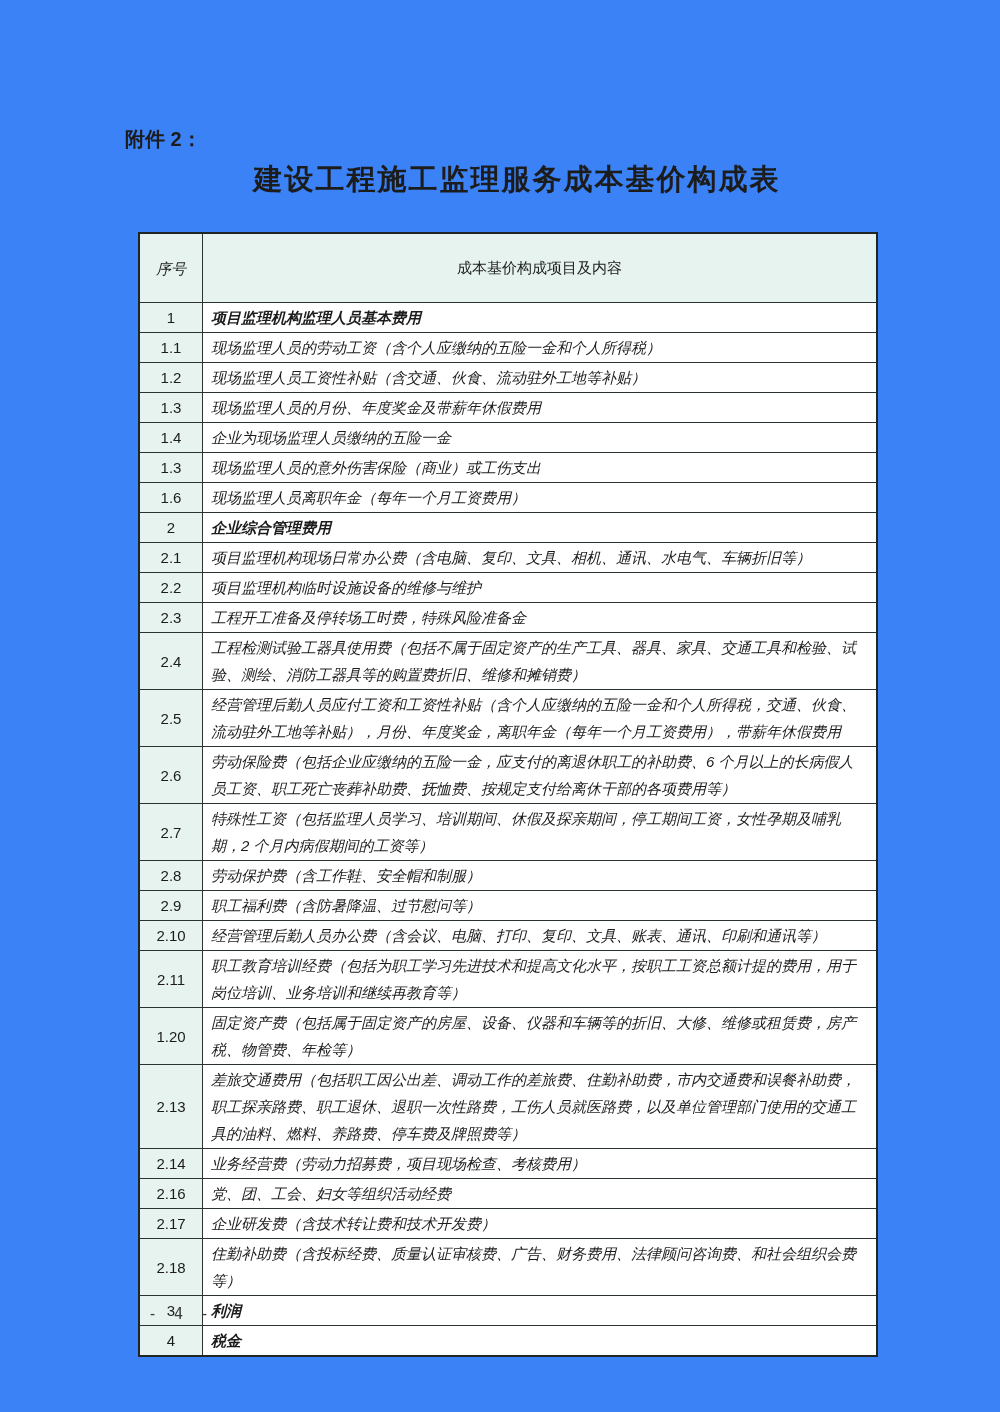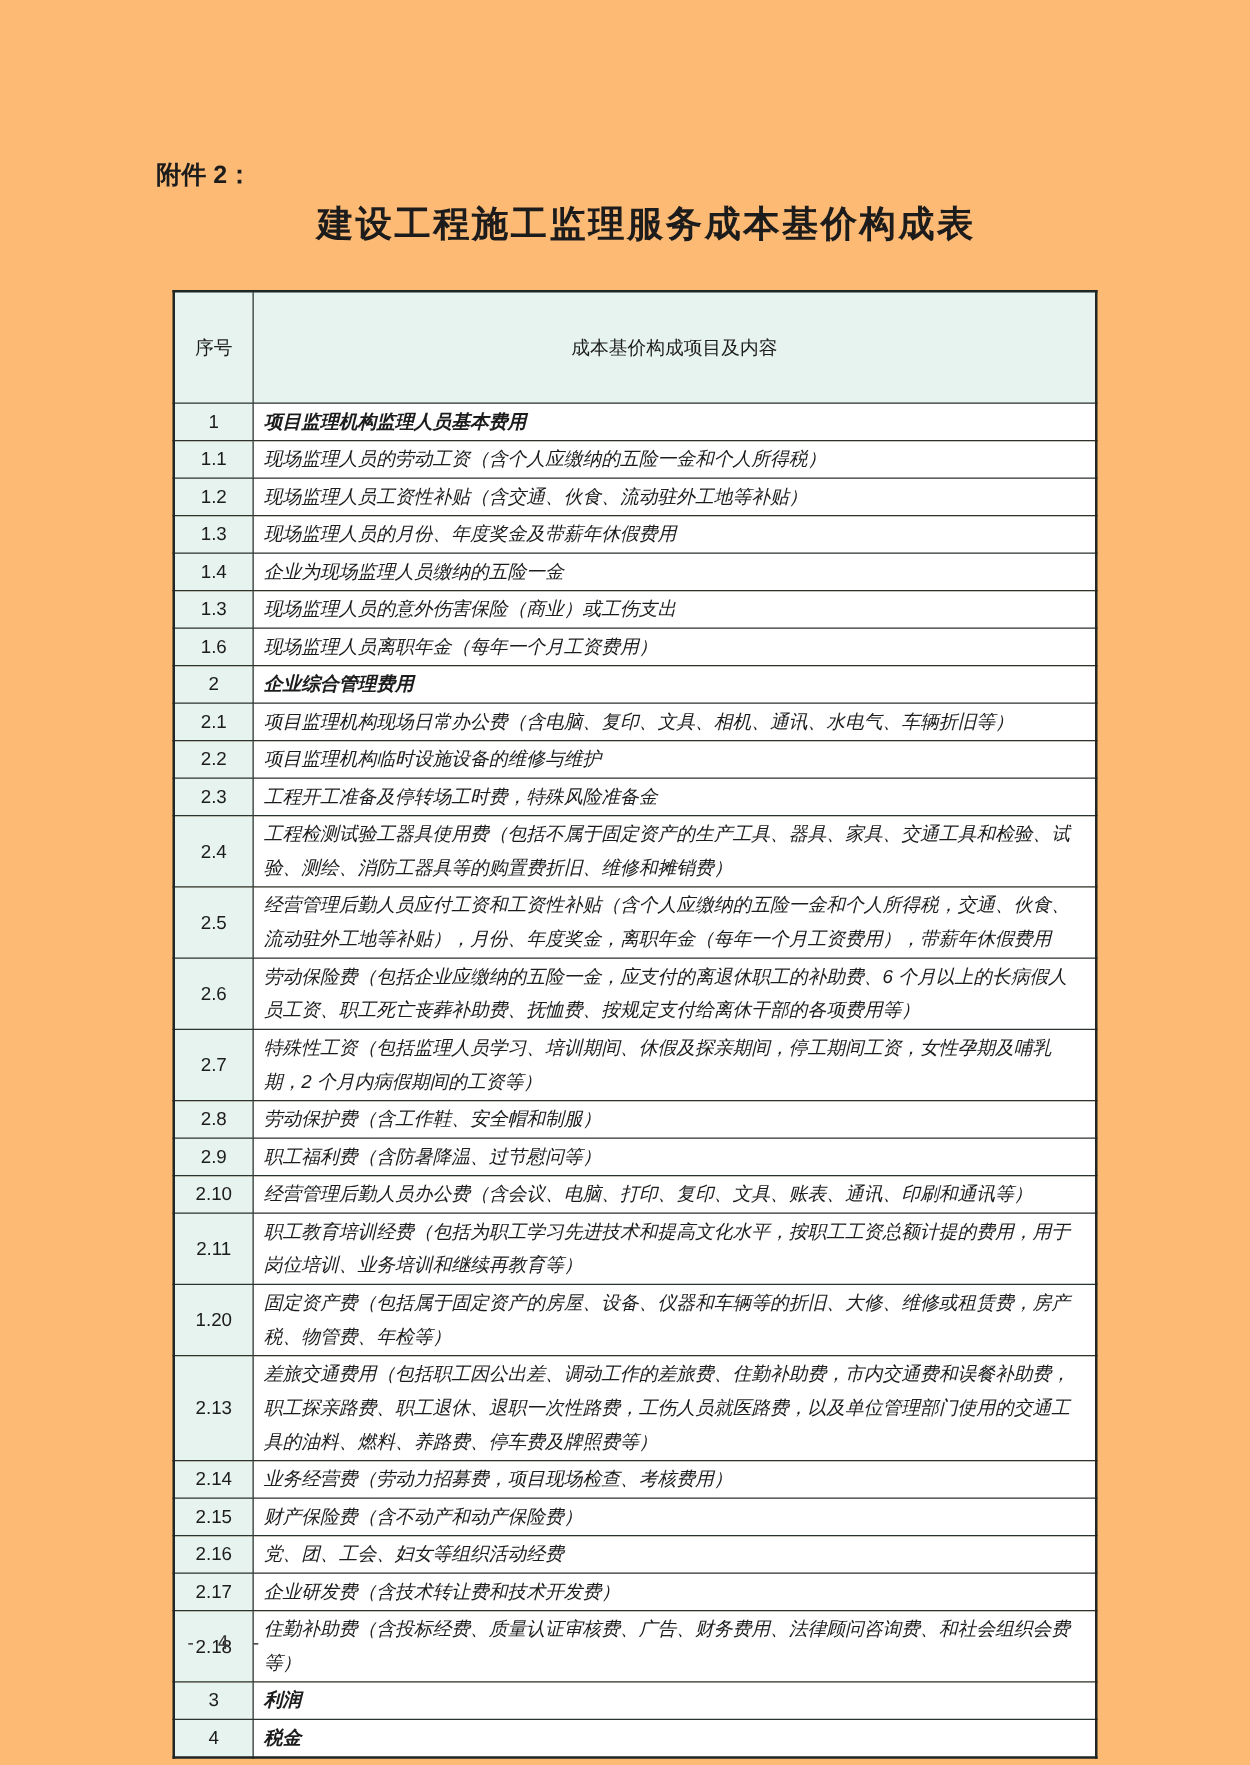--- a/index.html
+++ b/index.html
@@ -6,21 +6,21 @@
     margin: 0;
     padding: 0;
     background: #fbfbf9;
     font-family: "Liberation Sans", "DejaVu Sans", sans-serif;
     color: #1c1c1c;
   }
   .page {
     position: relative;
     width: 1000px;
     height: 1412px;
-    background: #fdba74;
+    background: #3b82f6;
     overflow: hidden;
   }
   .attachment-label {
     position: absolute;
     left: 125px;
     top: 126px;
     font-size: 20px;
     font-weight: bold;
   }
   .doc-title {
@@ -48,27 +48,28 @@
   }
   .cost-table th, .cost-table td {
     border: 1px solid #2b3331;
     font-size: 15px;
     vertical-align: middle;
   }
   .cost-table th {
     background: #e7f3ef;
     font-weight: normal;
     height: 60px;
-    padding: 14px;
+    padding: 4px;
   }
   .cost-table th.col-no {
     width: 40px;
     line-height: 21px;
     word-break: break-all;
     padding: 2px 11px;
+    font-style: italic;
   }
   .cost-table td.cell-no {
     background: #e7f3ef;
     text-align: center;
     padding: 1px 2px;
     line-height: 27px;
   }
   .cost-table td.cell-content {
     background: #ffffff;
     padding: 1px 8px;
@@ -188,24 +189,20 @@
         </tr>
         <tr>
           <td class="cell-no">2.13</td>
           <td class="cell-content">差旅交通费用（包括职工因公出差、调动工作的差旅费、住勤补助费，市内交通费和误餐补助费，职工探亲路费、职工退休、退职一次性路费，工伤人员就医路费，以及单位管理部门使用的交通工具的油料、燃料、养路费、停车费及牌照费等）</td>
         </tr>
         <tr>
           <td class="cell-no">2.14</td>
           <td class="cell-content">业务经营费（劳动力招募费，项目现场检查、考核费用）</td>
         </tr>
         <tr>
-          <td class="cell-no">2.15</td>
-          <td class="cell-content">财产保险费（含不动产和动产保险费）</td>
-        </tr>
-        <tr>
           <td class="cell-no">2.16</td>
           <td class="cell-content">党、团、工会、妇女等组织活动经费</td>
         </tr>
         <tr>
           <td class="cell-no">2.17</td>
           <td class="cell-content">企业研发费（含技术转让费和技术开发费）</td>
         </tr>
         <tr>
           <td class="cell-no">2.18</td>
           <td class="cell-content">住勤补助费（含投标经费、质量认证审核费、广告、财务费用、法律顾问咨询费、和社会组织会费等）</td>

